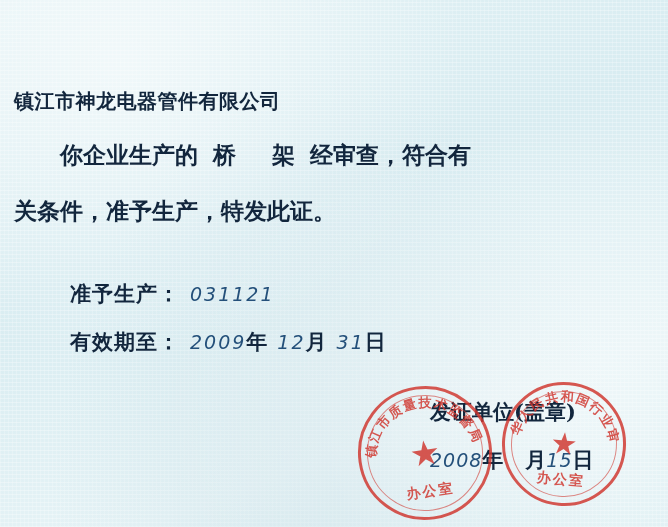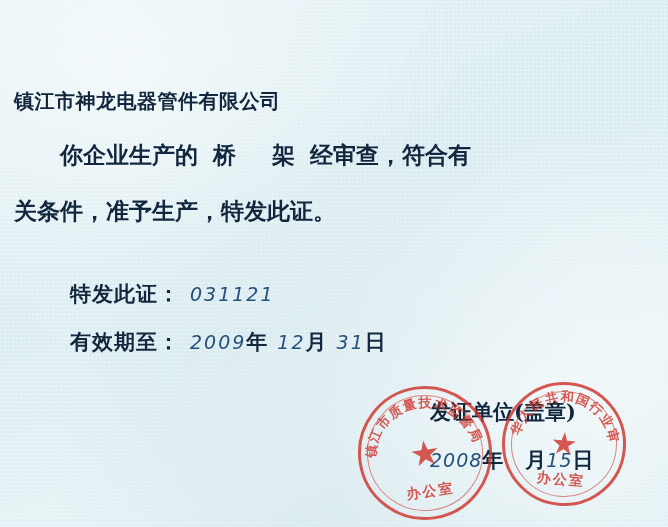--- a/index.html
+++ b/index.html
@@ -215,21 +215,21 @@
 
   <div id="company-name">镇江市神龙电器管件有限公司</div>
 
   <div class="body-line" id="body-line-2">关条件，准予生产，特发此证。</div>
 
   <div class="body-line" id="body-line-1">
     <span class="indent"></span><span>你企业生产的</span><span id="product-name">桥 架</span><span>经审查，符合有</span>
   </div>
 
   <div class="field-row" id="field-cert-no">
-    <span class="field-label">特发此证：</span><span class="hw-value">031121</span>
+    <span class="field-label">准予生产：</span><span class="hw-value">031121</span>
   </div>
 
   <div class="field-row" id="field-valid-until">
     <span class="field-label">有效期至：</span><span class="hw-value">2009</span><span>年</span><span class="hw-value">12</span><span>月</span><span class="hw-value">31</span><span>日</span>
   </div>
 
   <div id="issuer-line">发证单位(盖章)</div>
 
   <div id="issue-date-line">
     <span class="hw-small">2008</span><span>年</span><span class="sep"></span><span>月</span><span class="hw-small">15</span><span>日</span>

